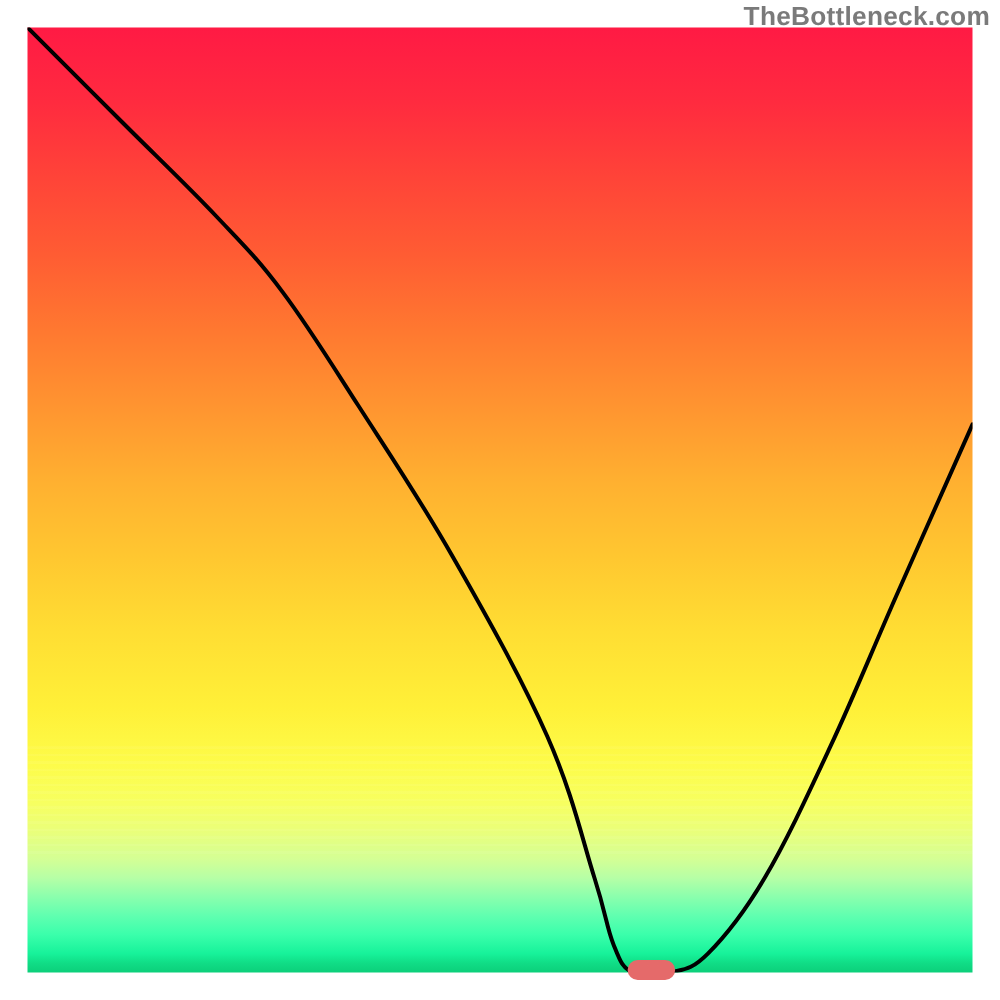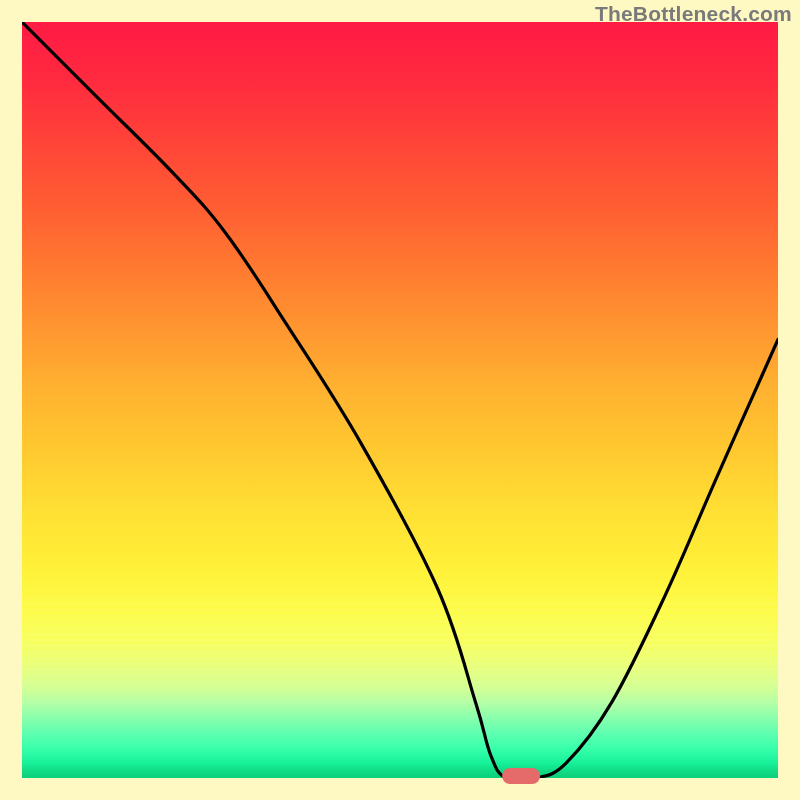--- a/index.html
+++ b/index.html
@@ -7,21 +7,21 @@
     padding: 0;
     width: 800px;
     height: 800px;
     background: #000;
     overflow: hidden;
   }
   .frame {
     position: relative;
     width: 800px;
     height: 800px;
-    background: #fef9c3;
+    background: #ffffff;
   }
   .plot-area {
     position: absolute;
     left: 22px;
     top: 22px;
     width: 756px;
     height: 756px;
     background: linear-gradient(to bottom,
       #ff1a44 0%,
       #ff2b3f 8%,

